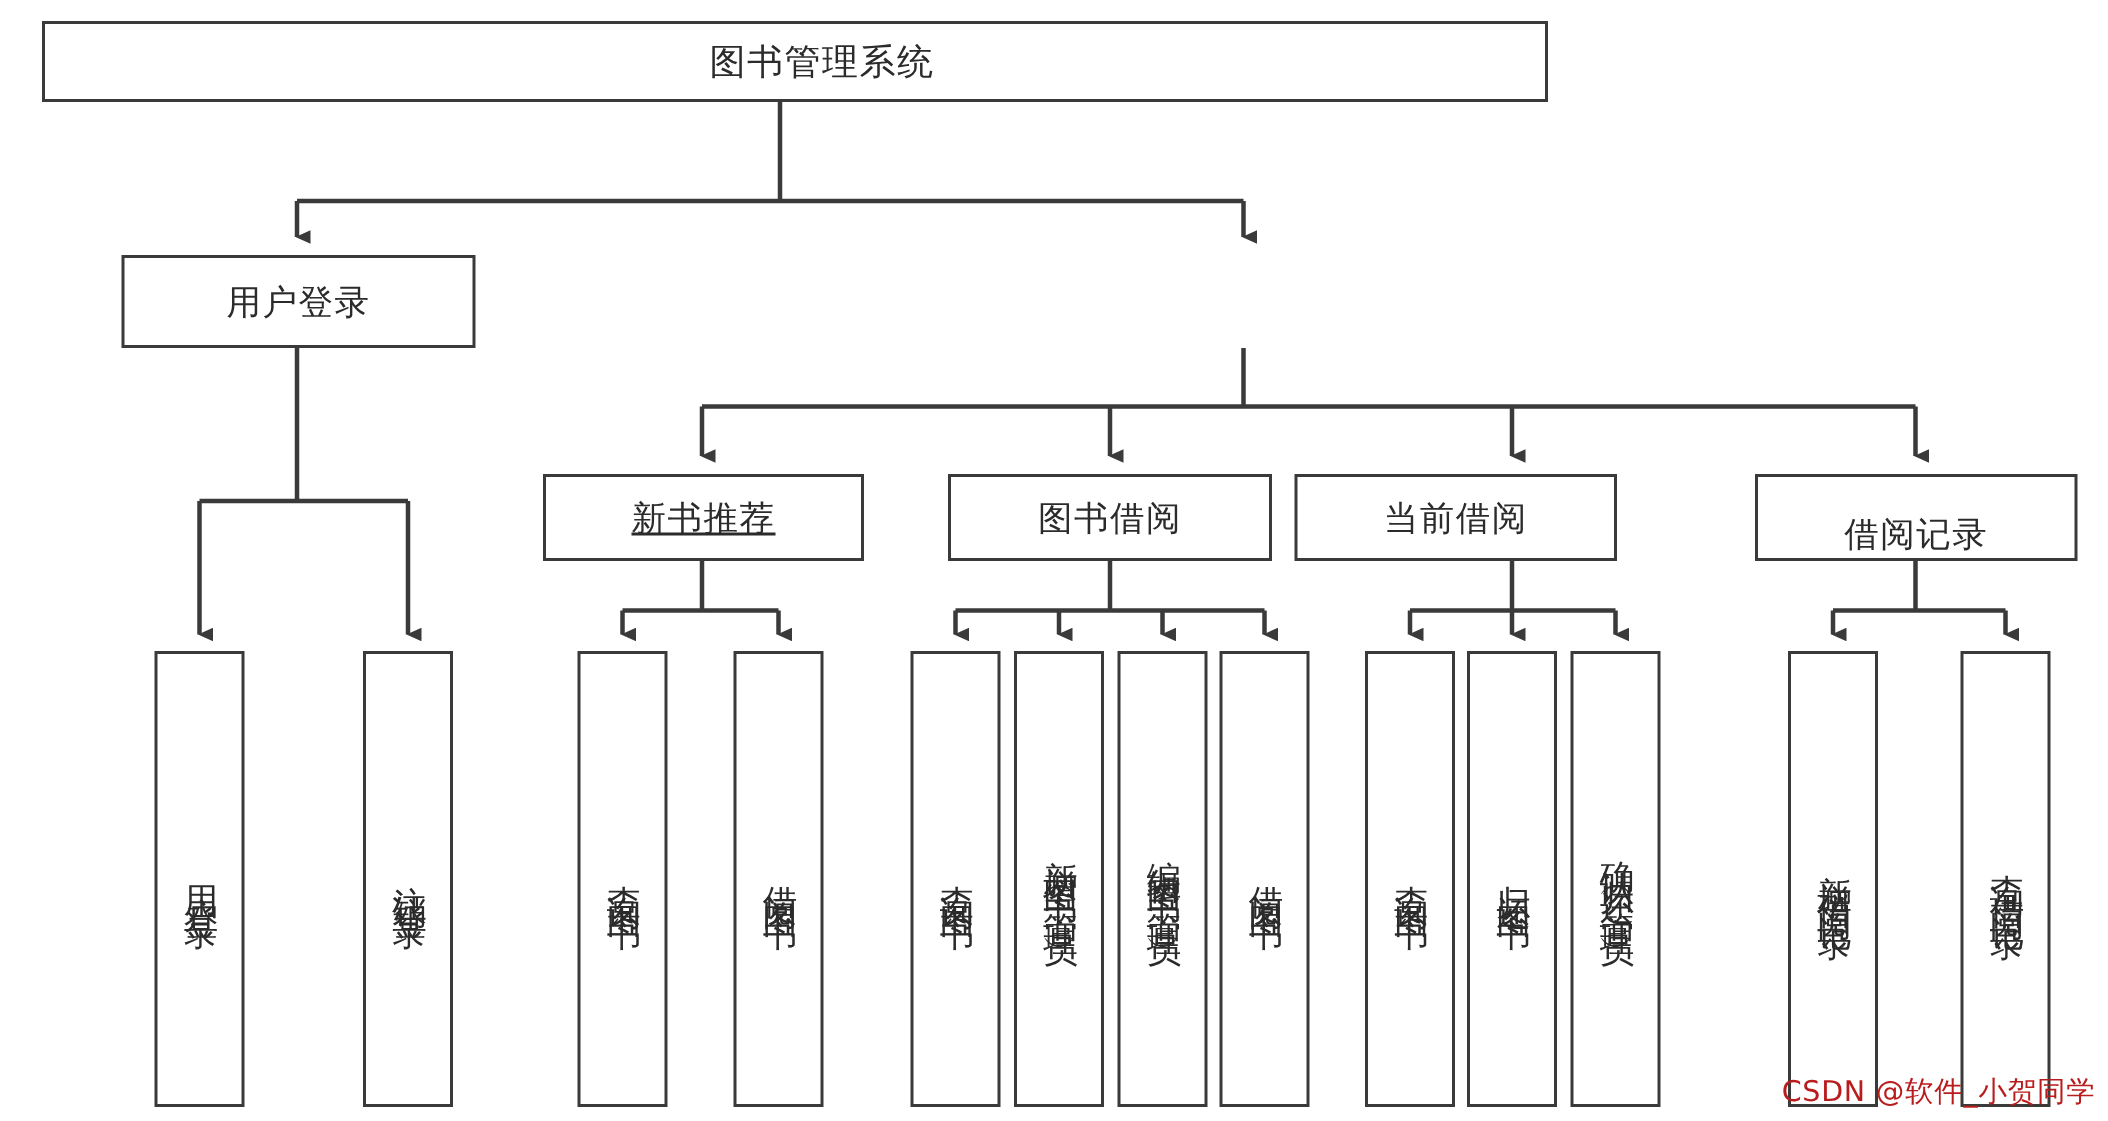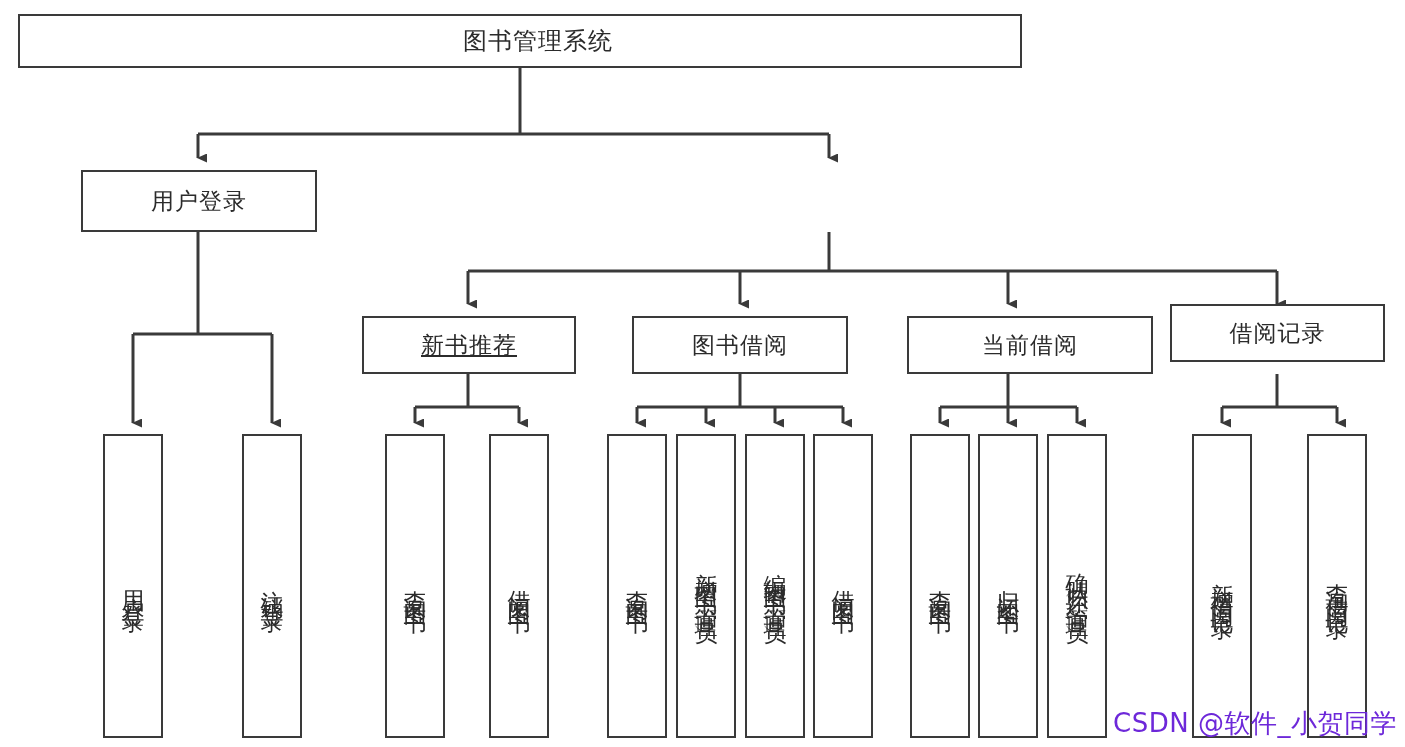--- a/index.html
+++ b/index.html
@@ -53,22 +53,22 @@
   .node .hlabel {
     white-space: nowrap;
   }
   #root-node {
     font-size: 24px;
   }
   #watermark {
     position: absolute;
     right: 8px;
     bottom: 6px;
-    font-size: 26px;
-    color: #6d28d9;
+    font-size: 19px;
+    color: #b91c1c;
     z-index: 6;
     white-space: nowrap;
     letter-spacing: 0.5px;
   }
 </style>
 </head>
 <body>
 
 <div id="diagram-root">
 
@@ -115,42 +115,42 @@
       <path d="M 1008 407 L 1008 423" marker-end="url(#arrowhead)"></path>
       <path d="M 1077 407 L 1077 423" marker-end="url(#arrowhead)"></path>
 
       <path d="M 1277 374 L 1277 407"></path>
       <path d="M 1222 407 L 1337 407"></path>
       <path d="M 1222 407 L 1222 423" marker-end="url(#arrowhead)"></path>
       <path d="M 1337 407 L 1337 423" marker-end="url(#arrowhead)"></path>
     </g>
   </svg>
 
-  <div class="node horiz" id="root-node" style="left:18px; top:14px; width:1004px; height:54px;padding-left:36px;">
+  <div class="node horiz" id="root-node" style="left:28px; top:14px; width:1004px; height:54px;padding-left:36px;">
     <span class="hlabel">图书管理系统</span>
   </div>
 
   <div class="node horiz" style="left:81px; top:170px; width:236px; height:62px;">
     <span class="hlabel">用户登录</span>
   </div>
 
 
   <div class="node horiz" style="left:362px; top:316px; width:214px; height:58px;text-decoration:underline;">
     <span class="hlabel">新书推荐</span>
   </div>
 
   <div class="node horiz" style="left:632px; top:316px; width:216px; height:58px;">
     <span class="hlabel">图书借阅</span>
   </div>
 
-  <div class="node horiz" style="left:907px; top:316px; width:246px; height:58px;">
+  <div class="node horiz" style="left:863px; top:316px; width:215px; height:58px;">
     <span class="hlabel">当前借阅</span>
   </div>
 
-  <div class="node horiz" style="left:1170px; top:304px; width:215px; height:58px;">
+  <div class="node horiz" style="left:1170px; top:316px; width:215px; height:58px;align-items:flex-end;">
     <span class="hlabel">借阅记录</span>
   </div>
 
   <div class="node vert" style="left:103px; top:434px; width:60px; height:304px;">
     <span class="vlabel">用户登录</span>
   </div>
 
   <div class="node vert" style="left:242px; top:434px; width:60px; height:304px;">
     <span class="vlabel">注销登录</span>
   </div>

